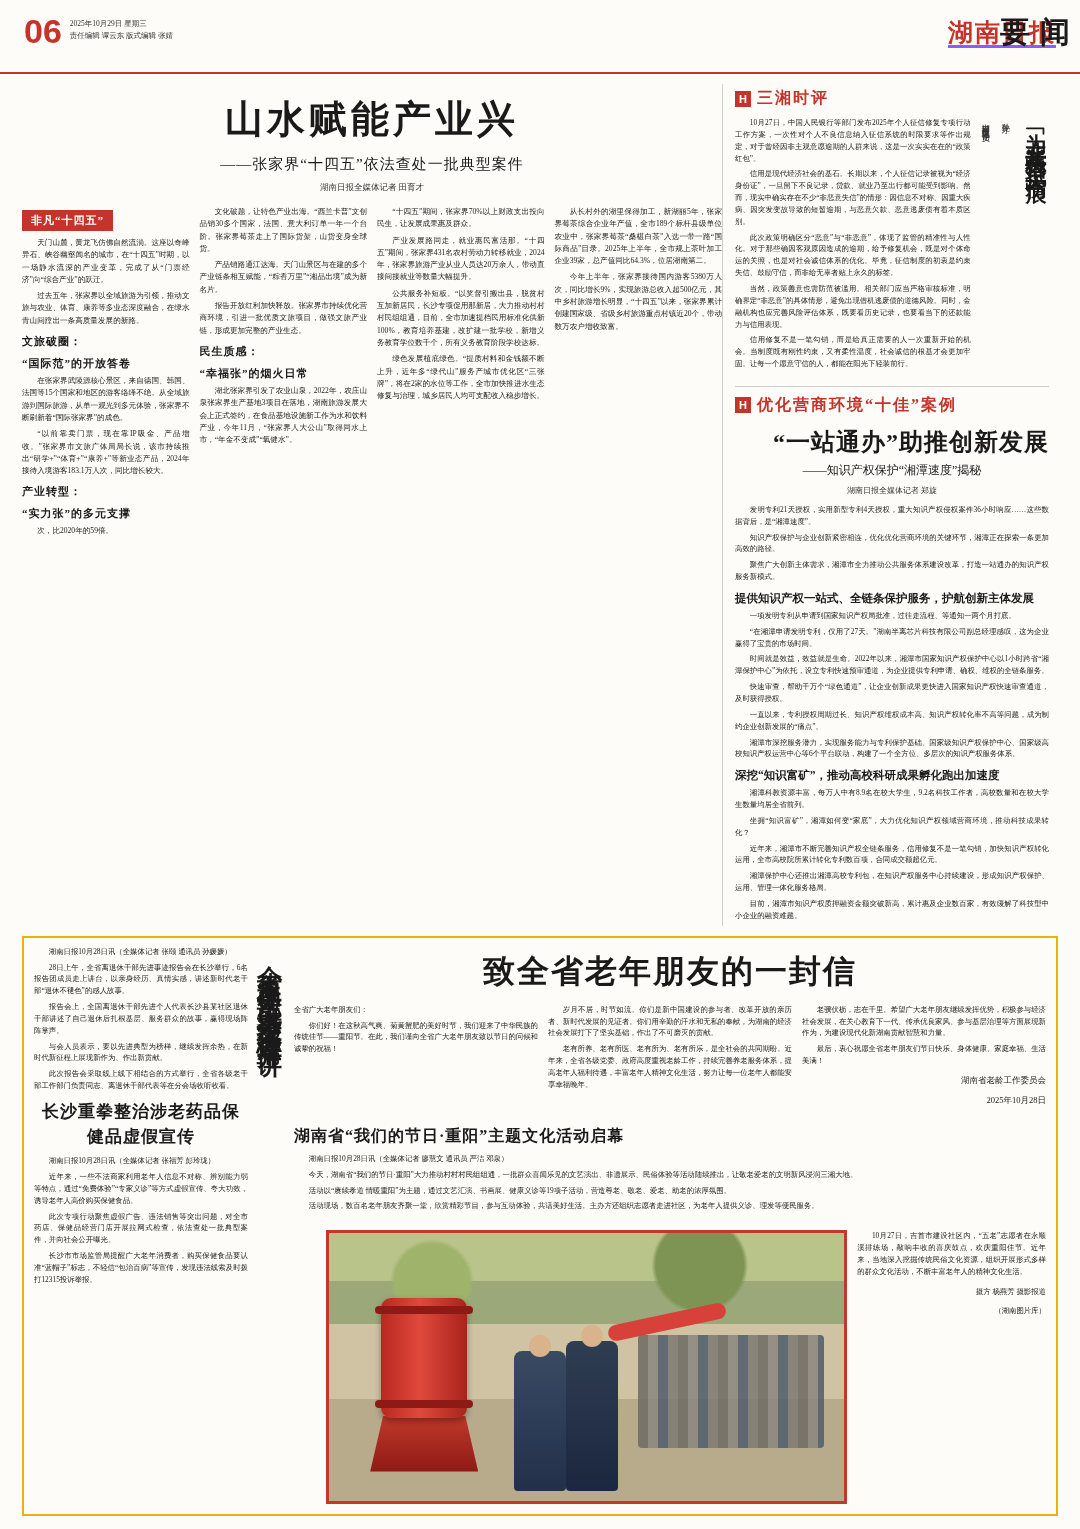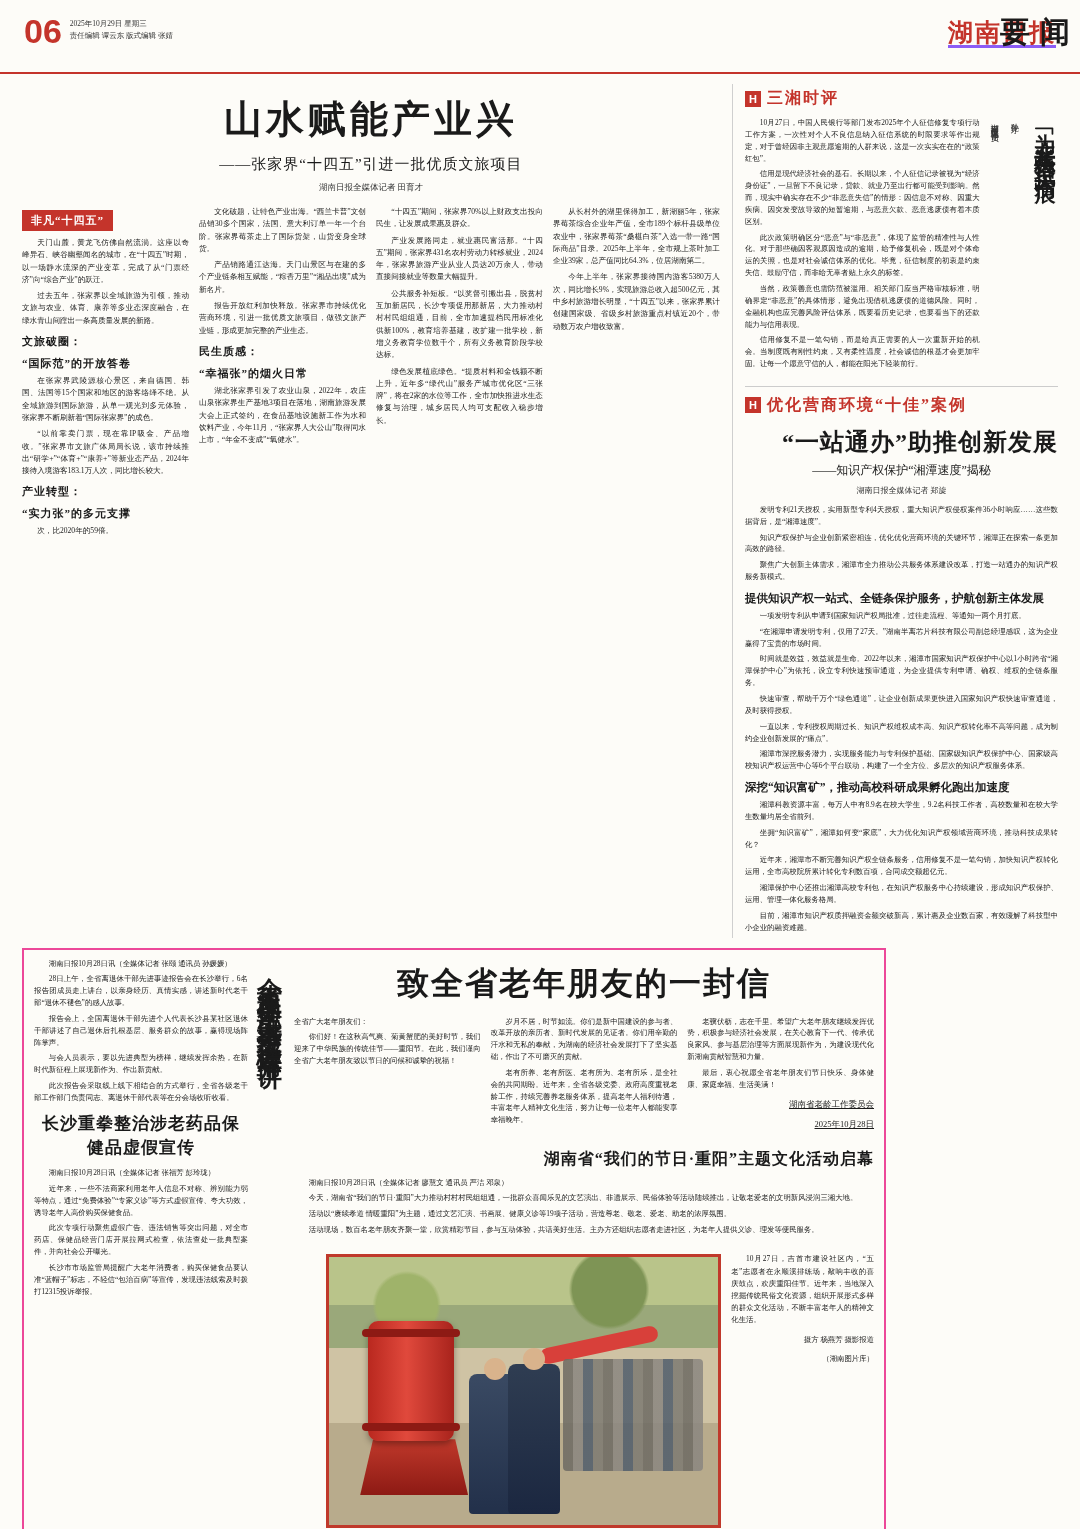--- a/index.html
+++ b/index.html
@@ -33,21 +33,21 @@
     font-family:"Liberation Serif",serif;
   }
   .nameplate{
     margin-left:auto;color:#c4342b;font-weight:bold;font-size:25px;
     letter-spacing:2px;line-height:1;padding-top:6px;
     font-family:"Liberation Serif",serif;
     border-bottom:3px solid #8b5cf6;
   }
 
   
-  .body-wrap{display:flex;padding:10px 22px 0 22px;gap:12px;box-sizing:border-box;}
+  .body-wrap{display:flex;padding:10px 22px 0 22px;box-sizing:border-box;}
   .left-zone{width:700px;}
   .right-zone{width:314px;border-left:1px solid #cfcfcf;padding-left:12px;}
 
   
   .lead-head{text-align:center;padding:10px 0 4px;}
   .lead-title{font-size:38px;font-weight:bold;letter-spacing:4px;}
   .lead-sub{font-size:15px;margin-top:10px;letter-spacing:1px;}
   .byline{font-size:8.5px;text-align:center;margin-top:8px;color:#333;}
 
   
@@ -87,32 +87,32 @@
   .rt-text{font-size:7.4px;line-height:1.6;text-align:justify;text-indent:2em;margin:0 0 4px;word-break:break-all;}
   .hr-thin{border:0;border-top:1px solid #ccc;margin:12px 0 8px;}
 
   .case-title{font-size:24px;font-weight:bold;text-align:right;letter-spacing:1px;margin:10px 0 4px;}
   .case-sub{font-size:12px;text-align:center;margin-bottom:6px;}
   .case-by{font-size:8px;text-align:center;color:#333;margin-bottom:8px;}
   .case-h{font-size:11.5px;font-weight:bold;margin:8px 0 4px;}
 
   
   .feature-box{
-    margin:10px 22px 0 22px;border:2px solid #ec4899;
-    padding:8px 10px;display:flex;gap:10px;box-sizing:border-box;width:864px;
+    margin:10px 22px 0 22px;border:2px solid #eab308;
+    padding:8px 10px;display:flex;gap:10px;box-sizing:border-box;width:1036px;
   }
   .fb-col{flex:1;}
   .fb-vert{
     writing-mode:vertical-rl;text-orientation:upright;
     font-size:25px;font-weight:bold;letter-spacing:5px;line-height:1.2;
     height:560px;
   }
   .letter-title{font-size:32px;font-weight:bold;text-align:center;letter-spacing:2px;margin:4px 0 10px;}
-  .sign{font-size:8.5px;text-align:right;line-height:1.7;margin-top:6px;text-decoration:underline;}
-  .box-h2{font-size:16px;font-weight:bold;text-align:right;line-height:1.45;margin:10px 0 6px;letter-spacing:1px;}
+  .sign{font-size:8.5px;text-align:right;line-height:1.7;margin-top:6px;}
+  .box-h2{font-size:16px;font-weight:bold;text-align:left;line-height:1.45;margin:10px 0 6px;letter-spacing:1px;}
   .box-h3{font-size:17px;font-weight:bold;text-align:center;line-height:1.45;margin:8px 0 6px;letter-spacing:1px;}
   .mini-by{font-size:7.4px;line-height:1.6;text-indent:2em;margin:0 0 4px;text-align:justify;word-break:break-all;}
 
   
   .photo-wrap{border:3px solid #c0392b;padding:0;margin-top:8px;position:relative;height:268px;overflow:hidden;}
   .photo{
     position:absolute;inset:0;
     background:
       radial-gradient(circle at 20% 18%, #9fb36a 0 8%, transparent 9%),
       radial-gradient(circle at 72% 12%, #7e9455 0 10%, transparent 11%),
@@ -153,21 +153,21 @@
     <div class="head-title">要闻</div>
     <div class="nameplate">湖南日报</div>
   </div>
 
   <div class="body-wrap">
 
     <div class="left-zone">
 
       <div class="lead-head">
         <div class="lead-title">山水赋能产业兴</div>
-        <div class="lead-sub">——张家界“十四五”引进一批优质文旅项目</div>
+        <div class="lead-sub">——张家界“十四五”依法查处一批典型案件</div>
         <div class="byline">湖南日报全媒体记者  田育才</div>
       </div>
 
       <div class="cols">
 
         <div class="col">
           <div class="sec-tag">非凡“十四五”</div>
           <p class="ctext">天门山麓，黄龙飞仿佛自然流淌。这座以奇峰异石、峡谷幽壑闻名的城市，在“十四五”时期，以一场静水流深的产业变革，完成了从“门票经济”向“综合产业”的跃迁。</p>
           <p class="ctext">过去五年，张家界以全域旅游为引领，推动文旅与农业、体育、康养等多业态深度融合，在绿水青山间蹚出一条高质量发展的新路。</p>
           <div class="sub-h">文旅破圈：</div>

